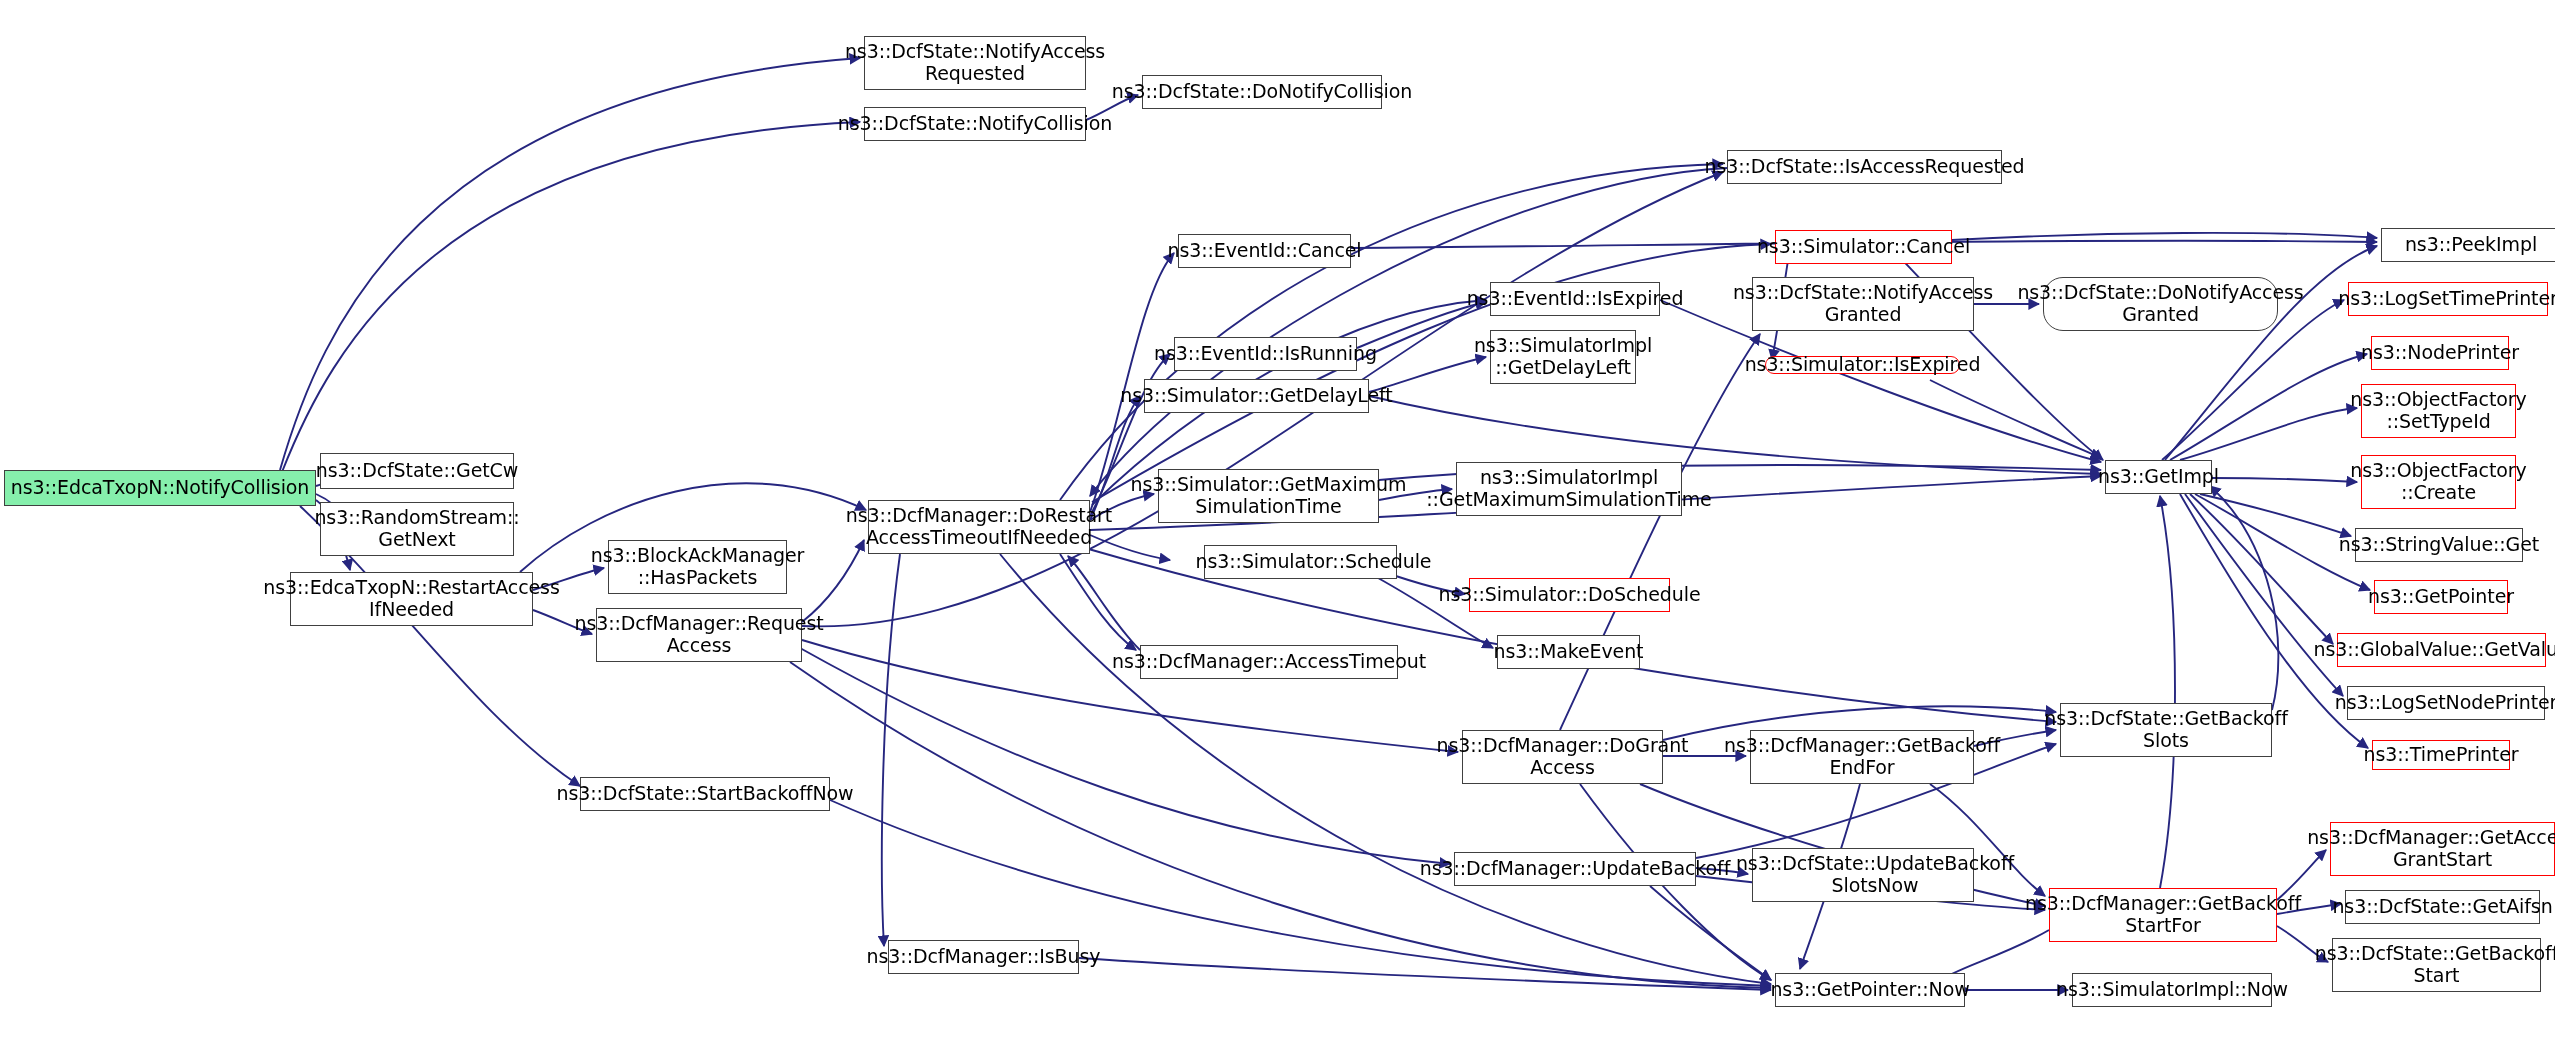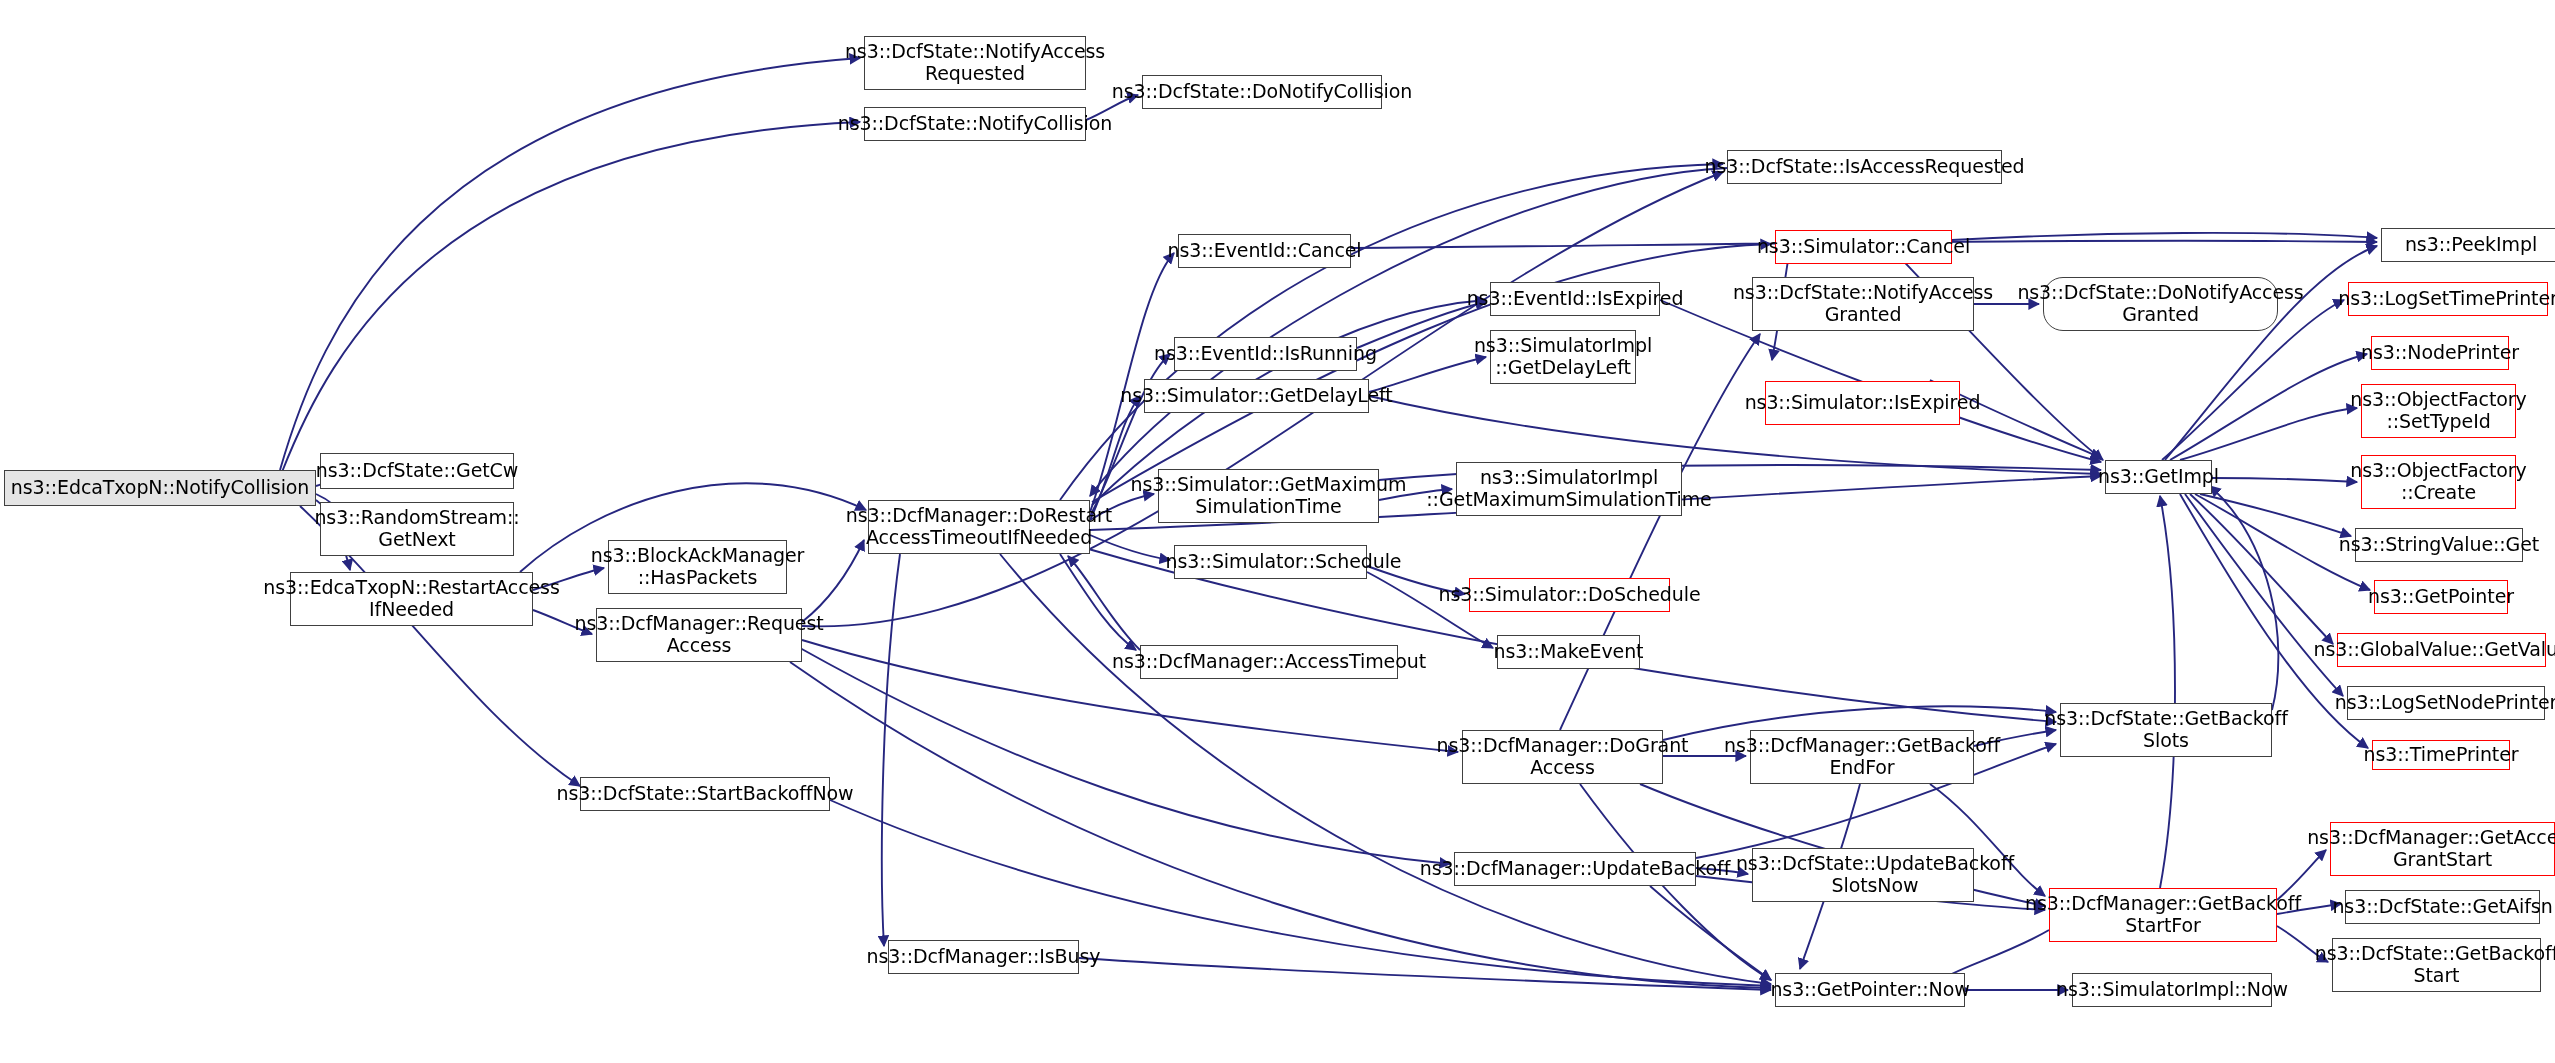--- a/index.html
+++ b/index.html
@@ -39,21 +39,21 @@
     font-size: 19px;
     line-height: 1.14;
     letter-spacing: -0.1px;
     white-space: pre-line;
     padding: 1px 4px;
   }
   .node.red {
     border-color: #ff0000;
   }
   .node.root {
-    background: #e5e5e5;
+    background: #86efac;
     border-color: #404040;
   }
 </style>
 </head>
 <body>
 
 <div id="canvas">
   <svg id="edges" viewBox="0 0 2555 1063" xmlns="http://www.w3.org/2000/svg">
     <defs>
       <marker id="arrow" viewBox="0 0 10 10" refX="9" refY="5" markerWidth="6.2" markerHeight="6.2" orient="auto-start-reverse">
@@ -153,34 +153,34 @@
 Requested</div>
       <div class="node" style="left: 864px; top: 107px; width: 222px; height: 34px;">ns3::DcfState::NotifyCollision</div>
       <div class="node" style="left: 1142px; top: 75px; width: 240px; height: 34px;">ns3::DcfState::DoNotifyCollision</div>
       <div class="node" style="left: 868px; top: 500px; width: 222px; height: 54px;">ns3::DcfManager::DoRestart
 AccessTimeoutIfNeeded</div>
       <div class="node" style="left: 1178px; top: 234px; width: 173px; height: 34px;">ns3::EventId::Cancel</div>
       <div class="node" style="left: 1174px; top: 337px; width: 183px; height: 34px;">ns3::EventId::IsRunning</div>
       <div class="node" style="left: 1144px; top: 379px; width: 225px; height: 34px;">ns3::Simulator::GetDelayLeft</div>
       <div class="node" style="left: 1158px; top: 469px; width: 221px; height: 54px;">ns3::Simulator::GetMaximum
 SimulationTime</div>
-      <div class="node" style="left: 1174px; top: 545px; width: 193px; height: 34px; padding-left: 30px;">ns3::Simulator::Schedule</div>
+      <div class="node" style="left: 1204px; top: 545px; width: 193px; height: 34px; padding-left: 30px;">ns3::Simulator::Schedule</div>
       <div class="node" style="left: 1140px; top: 645px; width: 258px; height: 34px;">ns3::DcfManager::AccessTimeout</div>
       <div class="node" style="left: 1490px; top: 282px; width: 170px; height: 34px;">ns3::EventId::IsExpired</div>
       <div class="node" style="left: 1490px; top: 330px; width: 146px; height: 54px;">ns3::SimulatorImpl
 ::GetDelayLeft</div>
       <div class="node" style="left: 1456px; top: 462px; width: 226px; height: 54px;">ns3::SimulatorImpl
 ::GetMaximumSimulationTime</div>
       <div class="node red" style="left: 1469px; top: 578px; width: 201px; height: 34px;">ns3::Simulator::DoSchedule</div>
       <div class="node" style="left: 1497px; top: 635px; width: 143px; height: 34px;">ns3::MakeEvent</div>
       <div class="node" style="left: 1727px; top: 150px; width: 275px; height: 34px;">ns3::DcfState::IsAccessRequested</div>
       <div class="node red" style="left: 1775px; top: 230px; width: 177px; height: 34px;">ns3::Simulator::Cancel</div>
       <div class="node" style="left: 1752px; top: 277px; width: 222px; height: 54px;">ns3::DcfState::NotifyAccess
 Granted</div>
-      <div class="node red" style="left: 1765px; top: 381px; width: 195px; height: 44px;">ns3::Simulator::IsExpired</div>
+      <div class="node red" style="left: 1765px; top: 356px; width: 195px; height: 18px; border-radius: 16px;">ns3::Simulator::IsExpired</div>
       <div class="node" style="left: 2043px; top: 277px; width: 235px; height: 54px; border-radius: 20px;">ns3::DcfState::DoNotifyAccess
 Granted</div>
       <div class="node" style="left: 2105px; top: 460px; width: 107px; height: 34px;">ns3::GetImpl</div>
       <div class="node" style="left: 2381px; top: 228px; width: 180px; height: 34px;">ns3::PeekImpl</div>
       <div class="node red" style="left: 2348px; top: 282px; width: 200px; height: 34px;">ns3::LogSetTimePrinter</div>
       <div class="node red" style="left: 2371px; top: 336px; width: 138px; height: 34px;">ns3::NodePrinter</div>
       <div class="node red" style="left: 2361px; top: 384px; width: 155px; height: 54px;">ns3::ObjectFactory
 ::SetTypeId</div>
       <div class="node red" style="left: 2361px; top: 455px; width: 155px; height: 54px;">ns3::ObjectFactory
 ::Create</div>

